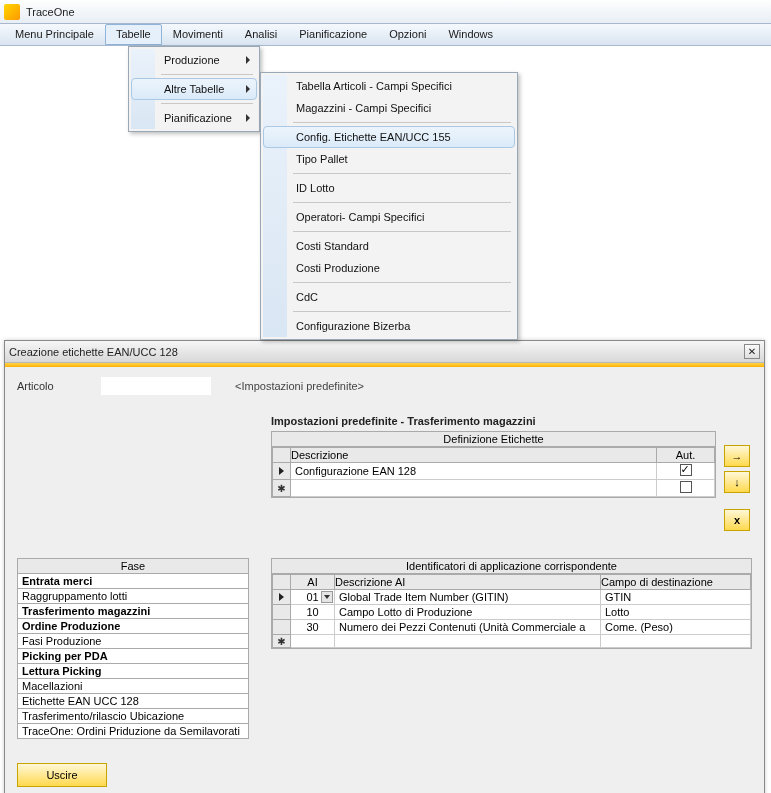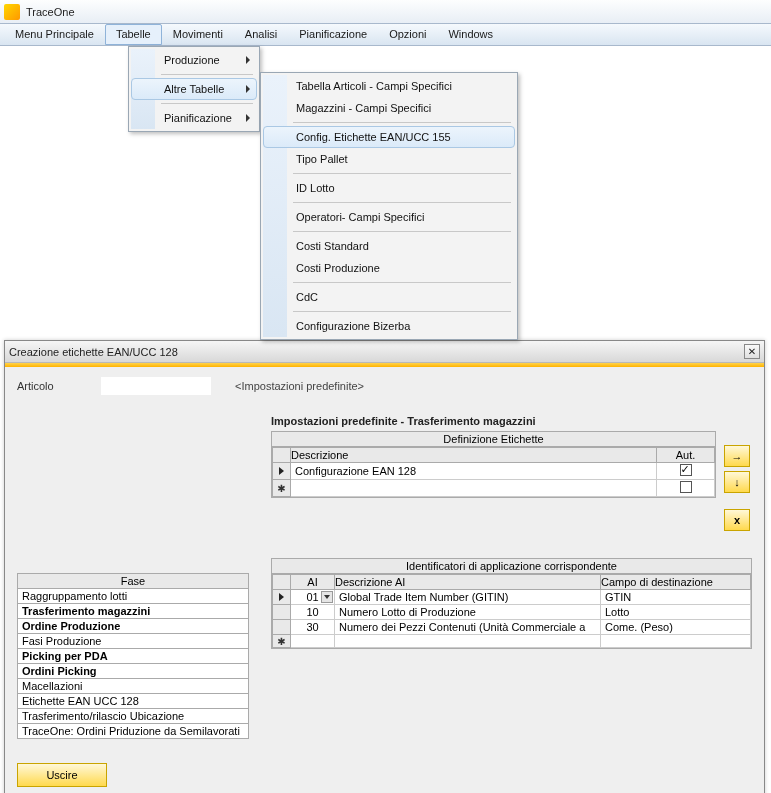--- a/index.html
+++ b/index.html
@@ -257,26 +257,27 @@
     <div class="dialog-body">
       <div class="top-row">
         <span class="lbl">Articolo</span>
         <div class="fld"></div>
         <span class="info">&lt;Impostazioni predefinite&gt;</span>
       </div>
       <div class="main-cols">
         <div class="left-col">
           <div class="phase-header">Fase</div>
           <div class="phase-list">
+            <div class="ph-row bold">Entrata merci</div>
             <div class="ph-row">Raggruppamento lotti</div>
             <div class="ph-row bold">Trasferimento magazzini</div>
             <div class="ph-row bold">Ordine Produzione</div>
             <div class="ph-row">Fasi Produzione</div>
             <div class="ph-row bold">Picking per PDA</div>
-            <div class="ph-row bold">Ordini Picking</div>
+            <div class="ph-row bold">Lettura Picking</div>
             <div class="ph-row">Macellazioni</div>
             <div class="ph-row">Etichette EAN UCC 128</div>
             <div class="ph-row">Trasferimento/rilascio Ubicazione</div>
             <div class="ph-row">TraceOne: Ordini Priduzione da Semilavorati</div>
           </div>
         </div>
         <div class="right-col">
           <div class="section-title">Impostazioni predefinite - Trasferimento magazzini</div>
 
           <div class="grid-wrap1">
@@ -339,21 +340,21 @@
                 <td class="rowhdr">
                       <div class="tri"></div>
                     </td>
                 <td class="ai-col1 ai-combo"><span>01</span><span class="drop"></span></td>
                 <td>Global Trade Item Number (GITIN)</td>
                 <td>GTIN</td>
               </tr>
               <tr>
                 <td class="rowhdr"></td>
                 <td class="ai-col1">10</td>
-                <td>Numero Lotto di Produzione</td>
+                <td>Campo Lotto di Produzione</td>
                 <td>Lotto</td>
               </tr>
               <tr>
                 <td class="rowhdr"></td>
                 <td class="ai-col1">30</td>
                 <td>Numero dei Pezzi Contenuti (Unità Commerciale a</td>
                 <td>Come.  (Peso)</td>
               </tr>
               <tr>
                 <td class="rowhdr"><span class="star"></span></td>

